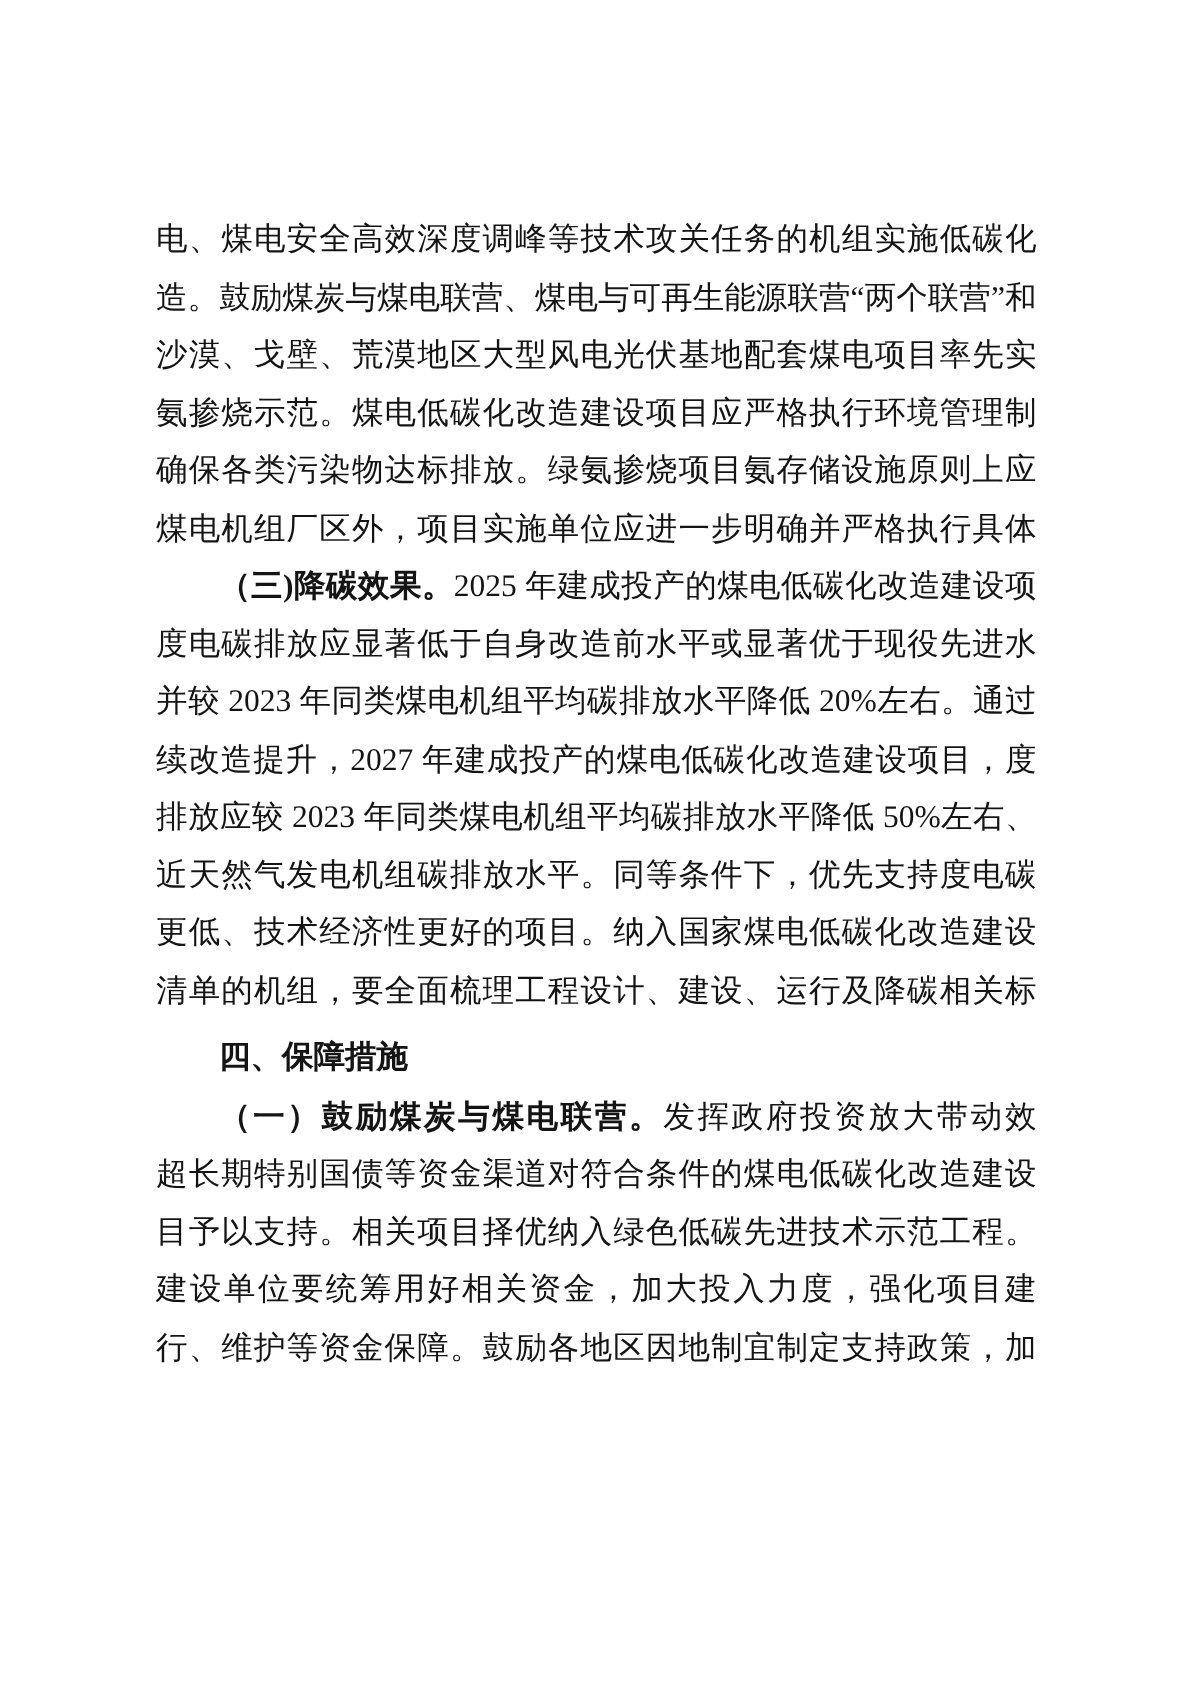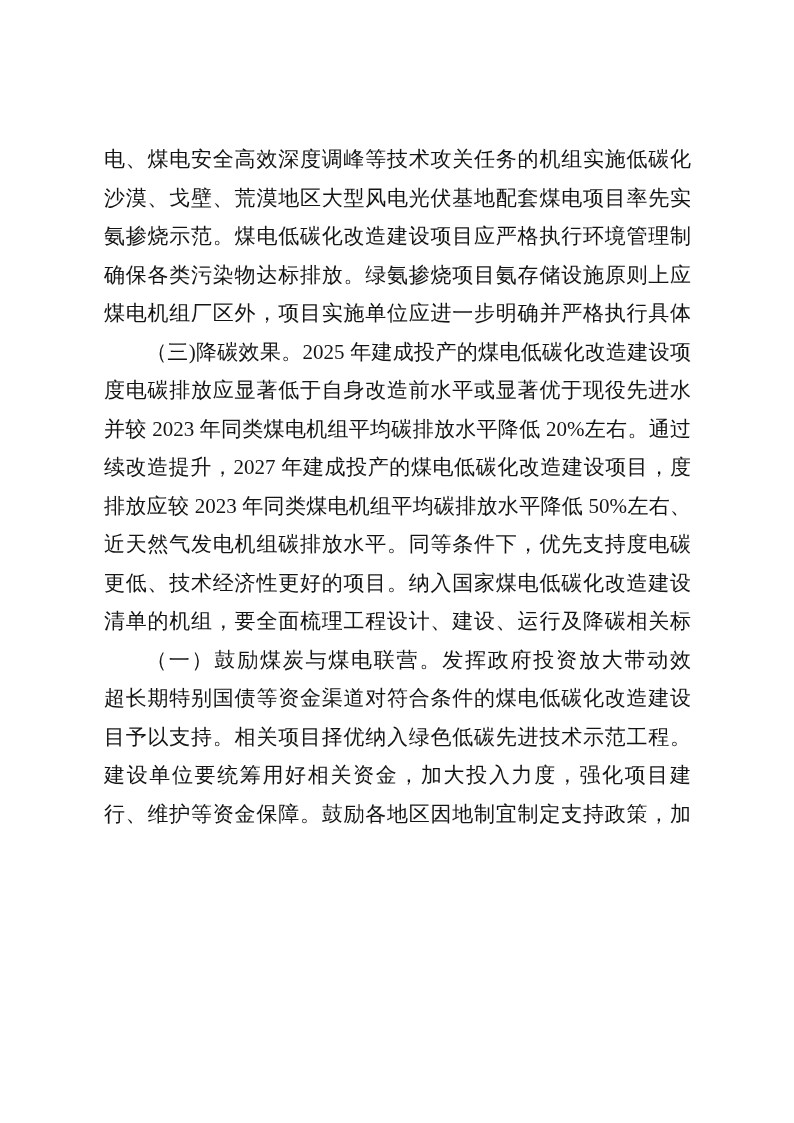--- a/index.html
+++ b/index.html
@@ -33,40 +33,42 @@
   }
   .line.ind {
     text-indent: 2em;
   }
   .line.heading {
     margin-top: 7px;
     font-weight: bold;
     font-family: "Liberation Sans", "DejaVu Sans", sans-serif;
   }
   .b {
-    font-weight: normal;
+    font-weight: bold;
   }
 </style>
 </head>
 <body>
 
 <div class="page">
   <div class="doc">
       <div class="line j"><span>电、煤电安全高效深度调峰等技术攻关任务的机组实施低碳化改</span></div>
+      <div class="line j"><span>造。鼓励煤炭与煤电联营、煤电与可再生能源联营“两个联营”和</span></div>
       <div class="line j"><span>沙漠、戈壁、荒漠地区大型风电光伏基地配套煤电项目率先实施绿</span></div>
       <div class="line j"><span>氨掺烧示范。煤电低碳化改造建设项目应严格执行环境管理制度，</span></div>
       <div class="line j"><span>确保各类污染物达标排放。绿氨掺烧项目氨存储设施原则上应建于</span></div>
       <div class="line j"><span>煤电机组厂区外，项目实施单位应进一步明确并严格执行具体管理</span></div>
       <div class="line j ind"><span class="b">（三)降碳效果。</span><span>2025 年建成投产的煤电低碳化改造建设项目，</span></div>
       <div class="line j"><span>度电碳排放应显著低于自身改造前水平或显著优于现役先进水平，</span></div>
       <div class="line j"><span>并较 2023 年同类煤电机组平均碳排放水平降低 20%左右。通过持</span></div>
       <div class="line j"><span>续改造提升，2027 年建成投产的煤电低碳化改造建设项目，度电碳</span></div>
       <div class="line j"><span>排放应较 2023 年同类煤电机组平均碳排放水平降低 50%左右、接</span></div>
       <div class="line j"><span>近天然气发电机组碳排放水平。同等条件下，优先支持度电碳排放</span></div>
       <div class="line j"><span>更低、技术经济性更好的项目。纳入国家煤电低碳化改造建设项目</span></div>
       <div class="line j"><span>清单的机组，要全面梳理工程设计、建设、运行及降碳相关标准，</span></div>
+      <div class="line ind heading"><span>四、保障措施</span></div>
       <div class="line j ind"><span class="b">（一）鼓励煤炭与煤电联营。</span><span>发挥政府投资放大带动效应，利用</span></div>
       <div class="line j"><span>超长期特别国债等资金渠道对符合条件的煤电低碳化改造建设项</span></div>
       <div class="line j"><span>目予以支持。相关项目择优纳入绿色低碳先进技术示范工程。项目</span></div>
       <div class="line j"><span>建设单位要统筹用好相关资金，加大投入力度，强化项目建设、运</span></div>
       <div class="line j"><span>行、维护等资金保障。鼓励各地区因地制宜制定支持政策，加大对</span></div>
     </div>
 </div>
 
 </body></html>

